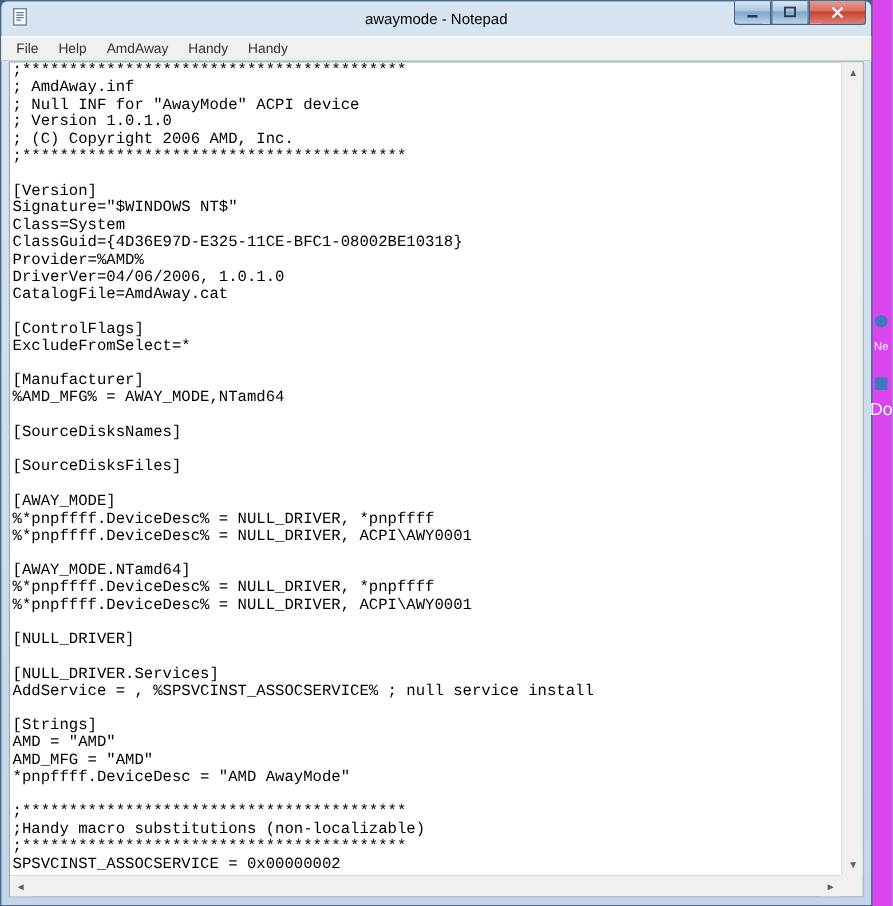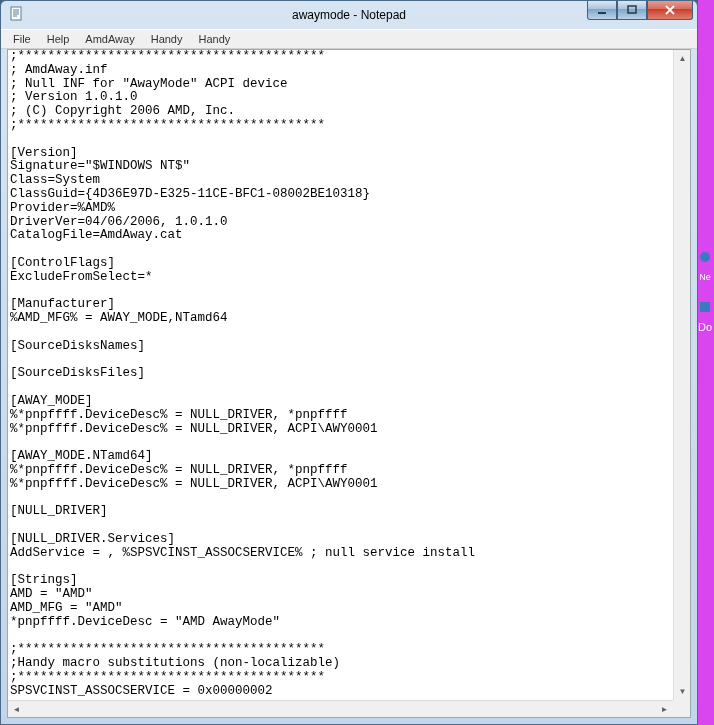--- a/index.html
+++ b/index.html
@@ -273,14 +273,14 @@
     <svg width="12" height="12">
         <circle cx="6" cy="6" r="5" fill="#3a7abd"></circle>
       </svg>
   </div>
   <div class="ritem" style="font-size:9px;color:#fff;">Ne</div>
   <div class="ritem" style="margin-top:10px;">
     <svg width="12" height="12">
         <rect x="1" y="1" width="10" height="10" fill="#3a7abd"></rect>
       </svg>
   </div>
-  <div class="ritem" style="font-size:11px;color:#fff;">Do</div>
+  <div class="ritem" style="font-size:14px;color:#fff;">Do</div>
 </div>
 
 </body></html>

